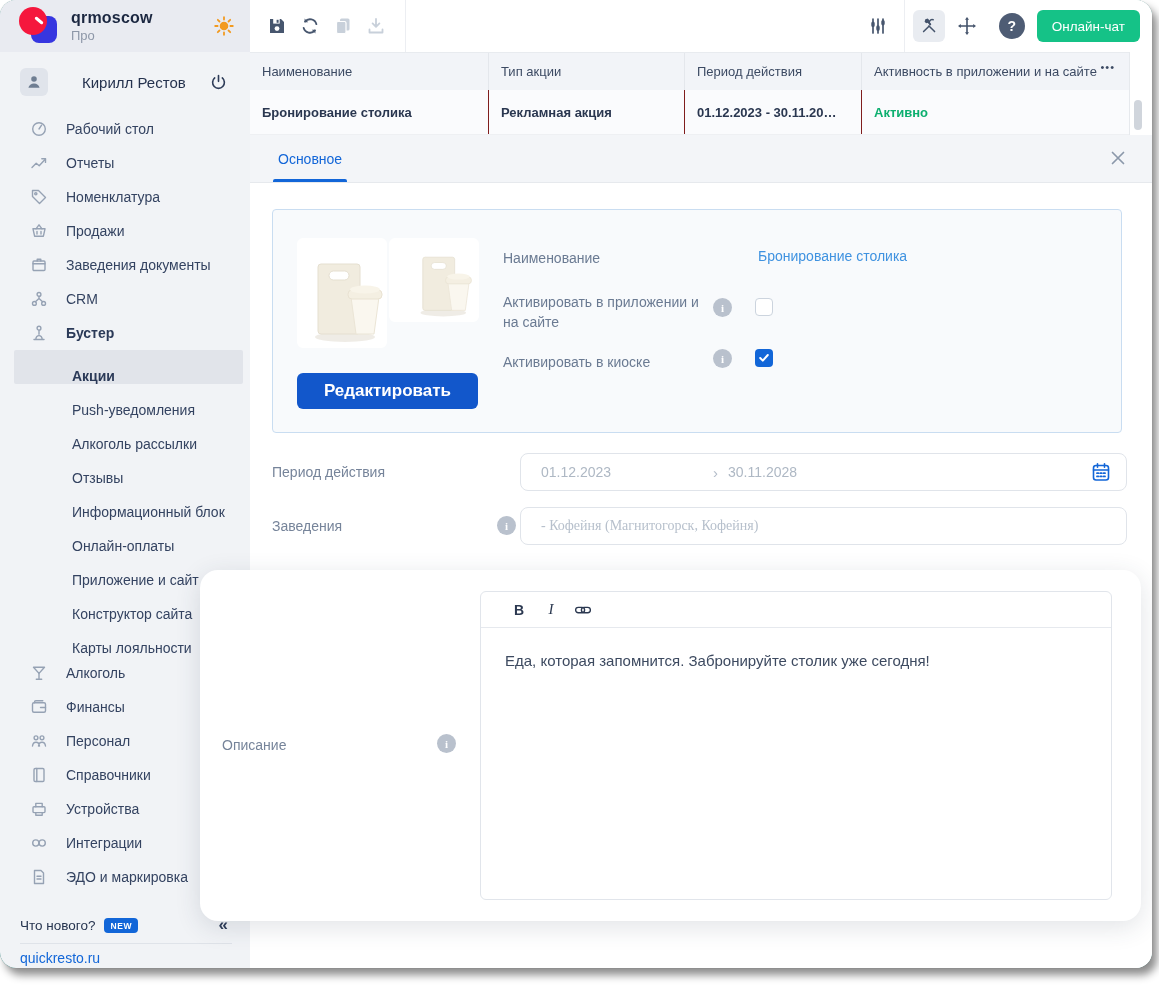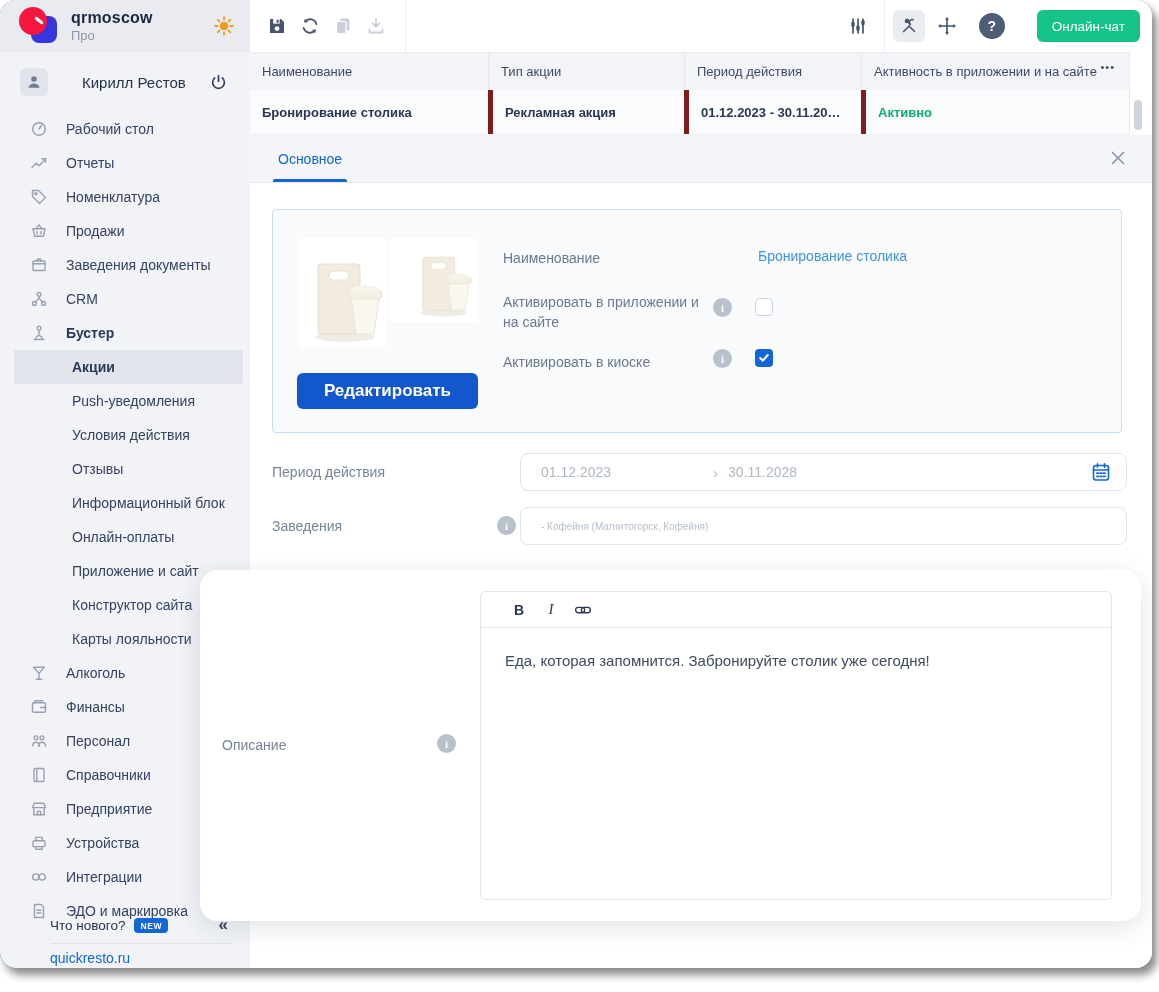--- a/index.html
+++ b/index.html
@@ -24,59 +24,59 @@
   .user-row { height:44px; margin-top:8px; display:flex; align-items:center; padding:0 22px 0 20px; }
   .avatar { width:28px; height:28px; border-radius:6px; background:#e0e4eb; display:flex; align-items:center; justify-content:center; }
   .user-name { margin-left:34px; font-size:15px; color:#25324e; flex:1; }
   .power { width:19px; height:19px; }
 
   .nav { margin-top:8px; }
   .nav-item { height:34px; display:flex; align-items:center; padding-left:30px; cursor:pointer; }
   .nav-item .nav-icon { width:18px; height:18px; margin-right:18px; display:flex; align-items:center; justify-content:center; color:#96a2b4; font-size:15px; }
   .nav-item .nav-label { font-size:14px; color:#344361; white-space:nowrap; }
   .nav-item.bold .nav-label { font-weight:bold; color:#2b3a58; }
-  .nav-item.sub { padding-left:72px; }
+  .nav-item.sub { padding-left:72px;align-items:flex-end; }
   .nav-item.active { background:#e1e4ea; border-radius:2px; margin-right:7px; margin-left:14px; padding-left:58px; }
   .nav-item.active .nav-label { font-weight:bold; }
 
-  .sb-footer { position:absolute; left:0; right:0; bottom:0;padding-left:30px; }
+  .sb-footer { position:absolute; left:0; right:0; bottom:0; }
   .wn-row { height:32px; display:flex; align-items:center; padding:0 22px 0 20px; }
   .wn-label { font-size:13.5px; color:#26344f; }
   .new-badge { margin-left:9px; background:#1266d8; color:#fff; font-size:8.5px; font-weight:bold;
     letter-spacing:.6px; padding:3px 6px 2px; border-radius:4px; }
   .collapse { margin-left:auto; font-size:17px; font-weight:bold; color:#2e3c58; cursor:pointer; }
   .sb-divider { height:1px; background:#dfe3e9; margin:2px 18px 0 20px; }
   .site-row { height:24px; display:flex; align-items:flex-start; padding:6px 20px 10px; }
   .site-link { font-size:14px; color:#1266d8; cursor:pointer; }
 
   
   .main { position:absolute; left:250px; top:0; right:0; bottom:0; background:#fff; display:flex; flex-direction:column; }
 
   .toolbar { height:52px; display:flex; align-items:center; flex:0 0 52px; background:#fff; }
   .tb-icon { width:20px; height:20px; margin-left:13px; cursor:pointer; display:flex; align-items:center; justify-content:center; }
   .tb-icon:first-child { margin-left:17px; }
   .tb-div { width:1px; height:52px; background:#eceef2; margin-left:19px; }
   .tb-right { margin-left:auto; display:flex; align-items:center; }
   .tb-pill { width:32px; height:32px; background:#e9ecf1; border-radius:6px; display:flex; align-items:center; justify-content:center; margin-left:8px; cursor:pointer; }
   .help-circle { width:26px; height:26px; border-radius:50%; background:#4e5c74; color:#fff; font-size:14px; font-weight:bold;
     display:flex; align-items:center; justify-content:center; margin-left:22px; cursor:pointer; }
-  .chat-btn { margin:0 12px 0 32px; height:32px; padding:0 15px; background:#15c287; border:none; border-radius:6px;
+  .chat-btn { margin:0 12px 0 12px; height:32px; padding:0 15px; background:#15c287; border:none; border-radius:6px;
     color:#fff; font-size:13.5px; font-family:inherit; cursor:pointer; }
 
   .tablezone { position:relative; flex:0 0 83px; }
   .tgrid { width:880px; border-right:1px solid #e6e9ed; }
   .thead { height:38px; background:#f2f4f8; border-top:1px solid #e8ebef; display:grid;
     grid-template-columns:238px 196px 177px 1fr; align-items:center; position:relative; }
   .thead > div { font-size:13px; color:#3c4a63; padding-left:12px; height:100%; display:flex; align-items:center; }
   .thead > div + div { border-left:1px solid #e4e7ec; }
   .ellipsis { position:absolute; right:14px; top:8px; color:#3c4a63; font-size:11px; letter-spacing:1px; cursor:pointer; }
   .trow { height:45px; background:#fafbfd; border-bottom:1px solid #eef0f3; display:grid;
     grid-template-columns:238px 196px 177px 1fr; align-items:center; cursor:pointer; }
   .trow > div { font-size:13px; font-weight:bold; color:#2a3750; padding-left:12px; height:100%; display:flex; align-items:center; white-space:nowrap; overflow:hidden; }
-  .trow > div + div { border-left:5px solid #7f1d1d; }
+  .trow > div + div { border-left:1px solid #7f1d1d; }
   .status-active { color:#0caf6f !important; }
   .vscroll { position:absolute; left:884px; top:48px; width:8px; height:30px; background:#d0d5dc; border-radius:4px; cursor:pointer; }
 
   .tabbar { flex:0 0 47px; background:#f3f5f8; border-bottom:1px solid #e6e9ed; display:flex; align-items:center; position:relative;text-align:center; }
   .tab { margin-left:23px; height:47px; display:flex; align-items:center; position:relative; padding:0 5px; cursor:pointer; }
   .tab-label { font-size:14px; font-weight:500; color:#1266d8; }
   .tab.active::after { content:""; position:absolute; left:0; right:0; bottom:0; height:3px; background:#1266d8; border-radius:2px 2px 0 0; }
   .close-x { position:absolute; right:24px; top:13px; width:20px; height:20px; cursor:pointer; }
 
   .content { flex:1; position:relative; background:#fff; }
@@ -107,21 +107,21 @@
   .lbl-venues { left:22px; top:335px; }
   .info-venues { left:247px; top:333px; }
   .finput { position:absolute; left:270px; width:607px; height:38px; background:#fff;
     border:1px solid #e0e4ea; border-radius:8px; display:flex; align-items:center; padding:0 14px 0 20px; }
   .inp-period { top:270px;justify-content:space-between; }
   .inp-venues { top:324px; }
   .date-txt { font-size:14px; color:#aeb8c4; cursor:text; }
   .date-from { width:172px; }
   .date-chev { color:#b3bcc9; font-size:15px; margin-right:10px; }
   .cal-btn { margin-left:auto; width:22px; height:22px; cursor:pointer; }
-  .venues-input { border:none; outline:none; flex:1; font-size:10px; font-family:Liberation Sans, sans-serif; color:#5a6880; background:transparent; }
+  .venues-input { border:none; outline:none; flex:1; font-size:14px; font-family:Liberation Serif, serif; color:#5a6880; background:transparent; }
   .venues-input::placeholder { color:#b7c0cc; }
 
   
   .desc-panel { position:absolute; left:200px; top:570px; width:941px; height:351px; background:#fff;
     border-radius:18px; box-shadow:0 6px 26px rgba(45,58,80,.14); z-index:10; }
   .lbl-desc { position:absolute; left:22px; top:167px; font-size:14px; color:#76849a; }
   .info-desc { left:237px; top:164px; }
   .editor { position:absolute; left:280px; top:21px; width:632px; height:309px; border:1px solid #e1e5eb; border-radius:6px; background:#fff; }
   .ed-toolbar { height:36px; border-bottom:1px solid #e6e9ee; display:flex; align-items:center; padding-left:28px; }
   .ed-btn { width:20px; height:20px; margin-right:12px; display:flex; align-items:center; justify-content:center;
@@ -258,21 +258,21 @@
           </span>
           <span class="nav-label">Бустер</span>
         </div>
         <div class="nav-item sub active bold">
           <span class="nav-label">Акции</span>
         </div>
         <div class="nav-item sub">
           <span class="nav-label">Push-уведомления</span>
         </div>
         <div class="nav-item sub">
-          <span class="nav-label">Условия действия</span>
+          <span class="nav-label">Алкоголь рассылки</span>
         </div>
         <div class="nav-item sub">
           <span class="nav-label">Отзывы</span>
         </div>
         <div class="nav-item sub">
           <span class="nav-label">Информационный блок</span>
         </div>
         <div class="nav-item sub">
           <span class="nav-label">Онлайн-оплаты</span>
         </div>
@@ -323,32 +323,20 @@
         <div class="nav-item">
           <span class="nav-icon">
             <svg width="18" height="18" viewBox="0 0 18 18">
               <g fill="none" stroke="#96a2b4" stroke-width="1.4" stroke-linecap="round" stroke-linejoin="round">
                 <rect x="4" y="2.5" width="10" height="13" rx="1.2"></rect>
                 <path d="M6.8 2.5v13"></path>
               </g>
             </svg>
           </span>
           <span class="nav-label">Справочники</span>
-        </div>
-        <div class="nav-item">
-          <span class="nav-icon">
-            <svg width="18" height="18" viewBox="0 0 18 18">
-              <g fill="none" stroke="#96a2b4" stroke-width="1.4" stroke-linecap="round" stroke-linejoin="round">
-                <path d="M3.8 8.2v6.6h10.4V8.2"></path>
-                <path d="M2.6 7.6l1.6-4.4h9.6l1.6 4.4z"></path>
-                <path d="M7.4 14.8v-3.4h3.2v3.4"></path>
-              </g>
-            </svg>
-          </span>
-          <span class="nav-label">Предприятие</span>
         </div>
         <div class="nav-item">
           <span class="nav-icon">
             <svg width="18" height="18" viewBox="0 0 18 18">
               <g fill="none" stroke="#96a2b4" stroke-width="1.4" stroke-linecap="round" stroke-linejoin="round">
                 <rect x="3" y="6.8" width="12" height="5.8" rx="1"></rect>
                 <path d="M5.8 6.8V3.4h6.4v3.4M5.8 12.6v2.6h6.4v-2.6"></path>
               </g>
             </svg>
           </span>

